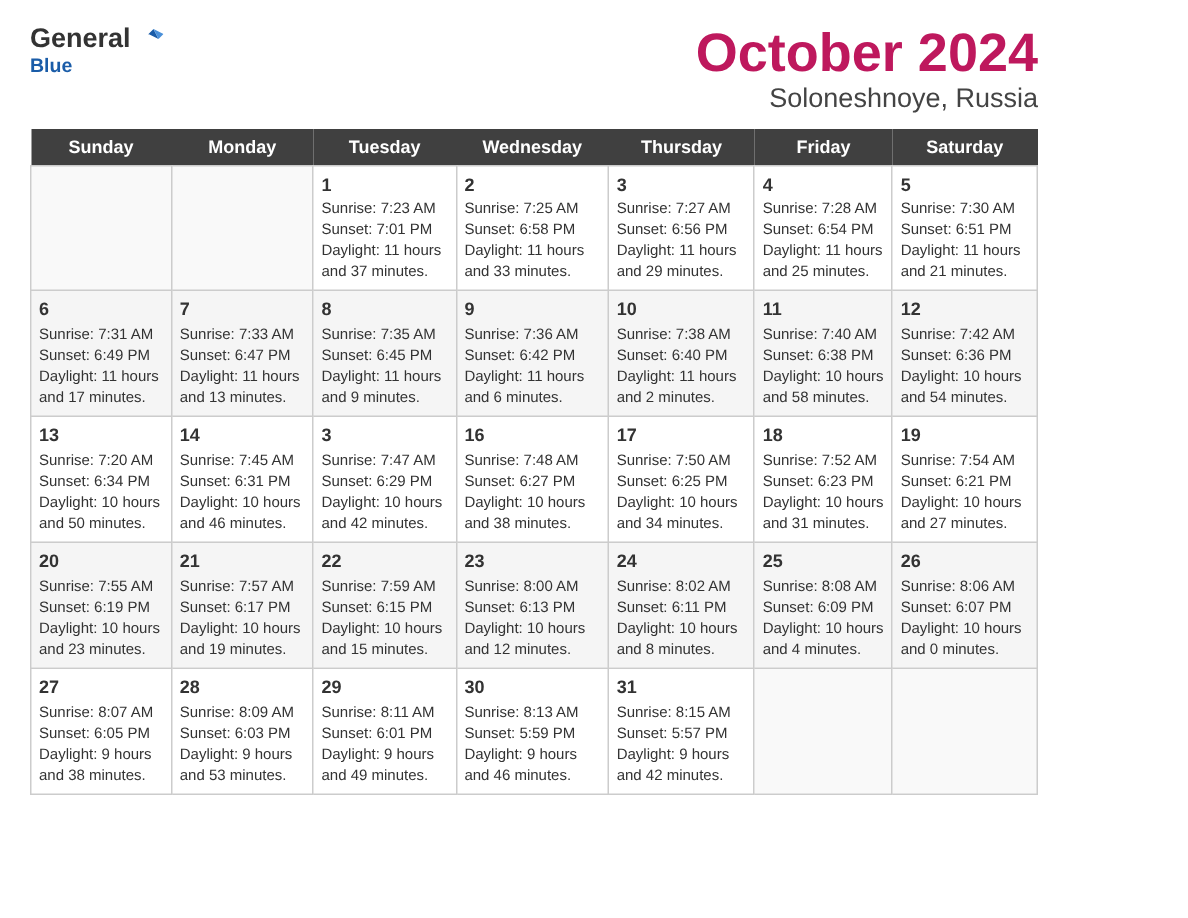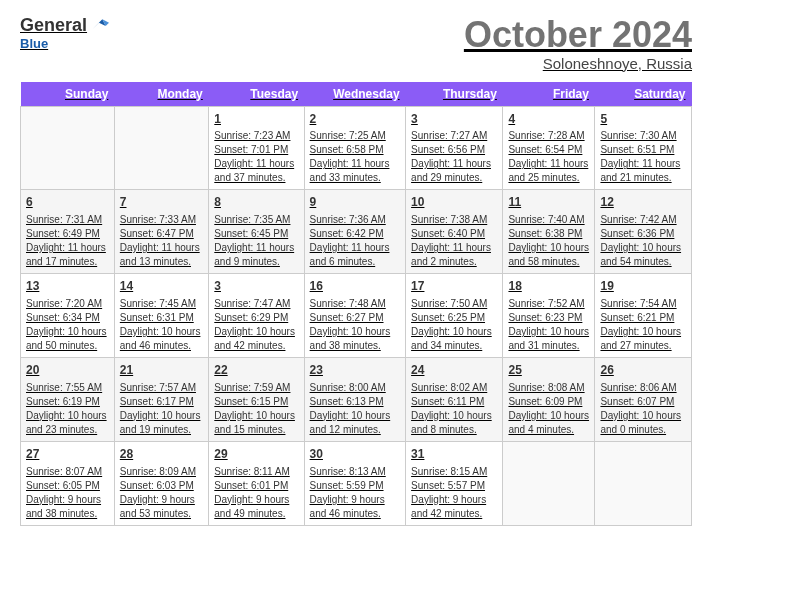--- a/index.html
+++ b/index.html
@@ -6,21 +6,20 @@
     body {
       font-family: Arial, sans-serif;
       background: #fff;
       width: 792px;
       height: 612px;
       overflow: hidden;
     }
     .page {
       width: 712px;
       padding: 15px 20px 10px 20px;
-      text-decoration: underline;
     }
     .header {
       display: flex;
       justify-content: space-between;
       align-items: flex-start;
       margin-bottom: 10px;
     }
     .logo {
       display: flex;
       flex-direction: column;
@@ -44,37 +43,37 @@
       width: 20px;
       height: 20px;
       margin-left: 2px;
     }
     .title-block {
       text-align: right;
     }
     .month-title {
       font-size: 36px;
       font-weight: bold;
-      color: #737373;
+      color: #be185d;
       line-height: 1.1;
     }
     .location-title {
-      font-size: 15px;
+      font-size: 18px;
       color: #444;
       text-align: right;
     }
     table {
       width: 100%;
       border-collapse: collapse;
       font-size: 10.5px;
     }
     thead tr th {
-      background-color: #8b5cf6;
+      background-color: #404040;
       color: #fff;
-      text-align: right;
+      text-align: center;
       padding: 5px 6px;
       font-size: 12px;
       font-weight: bold;
     }
     tbody tr td {
       border: 1px solid #ccc;
       vertical-align: top;
       padding: 4px 5px;
       height: 80px;
       width: 113px;

